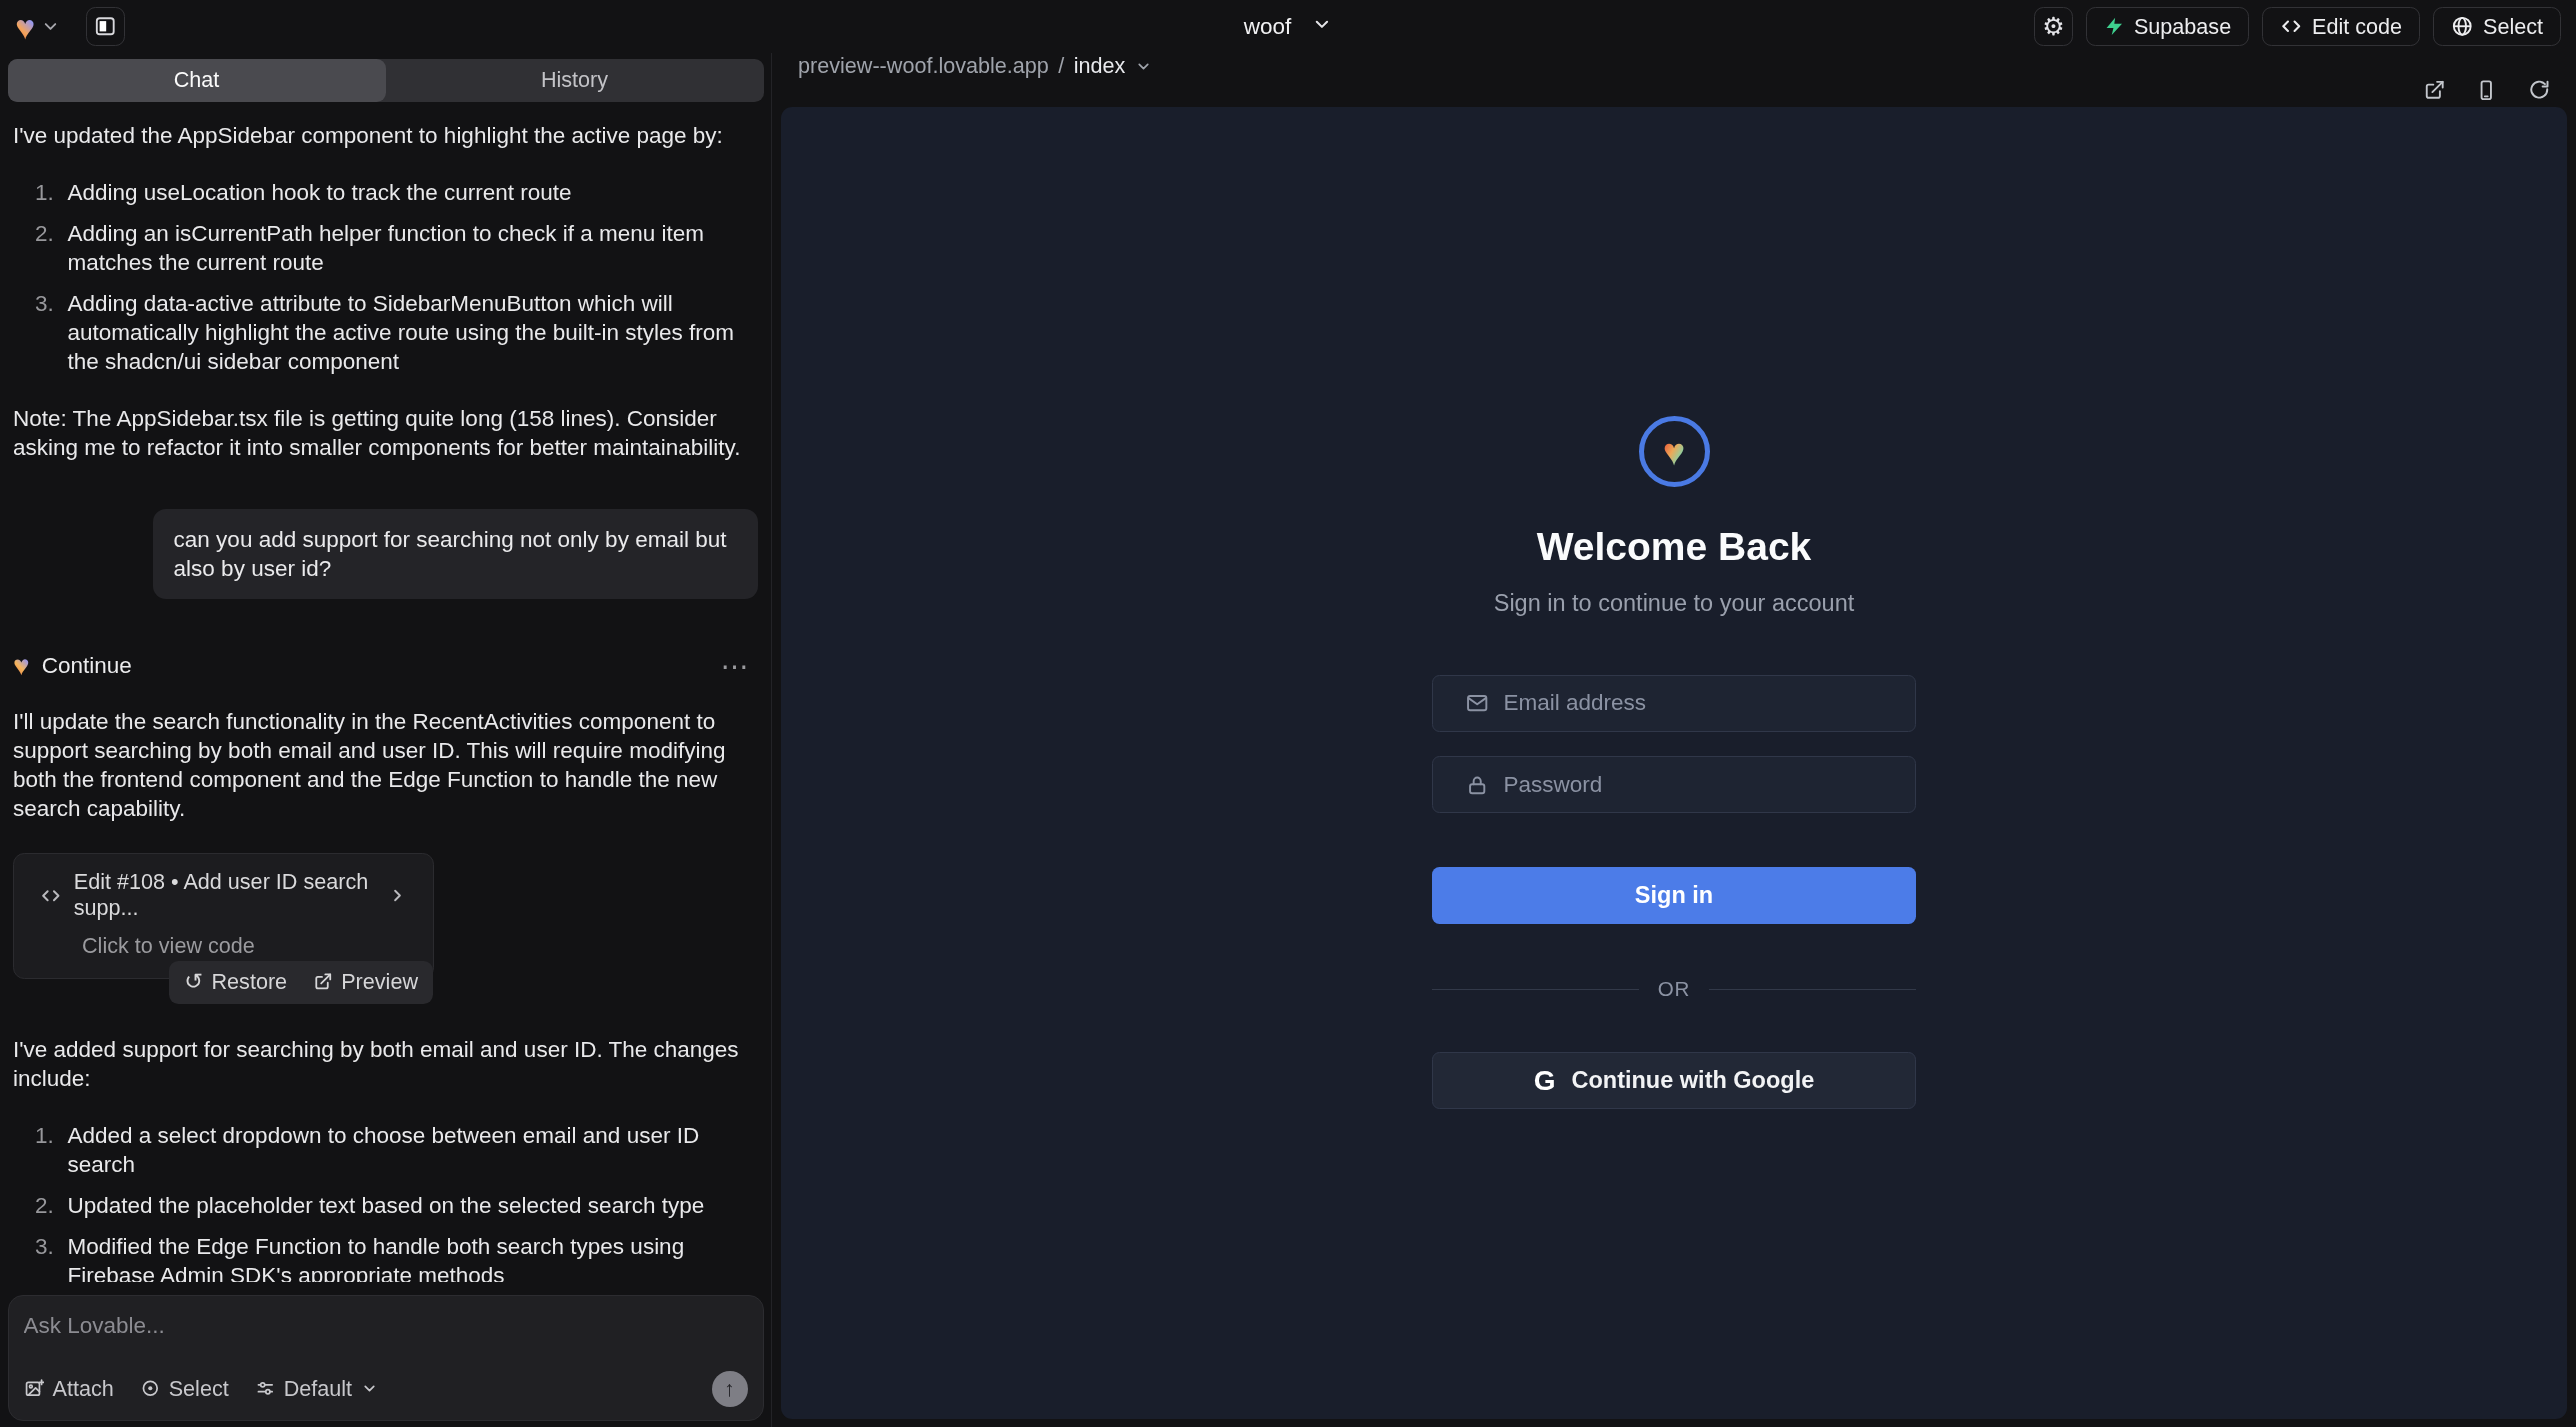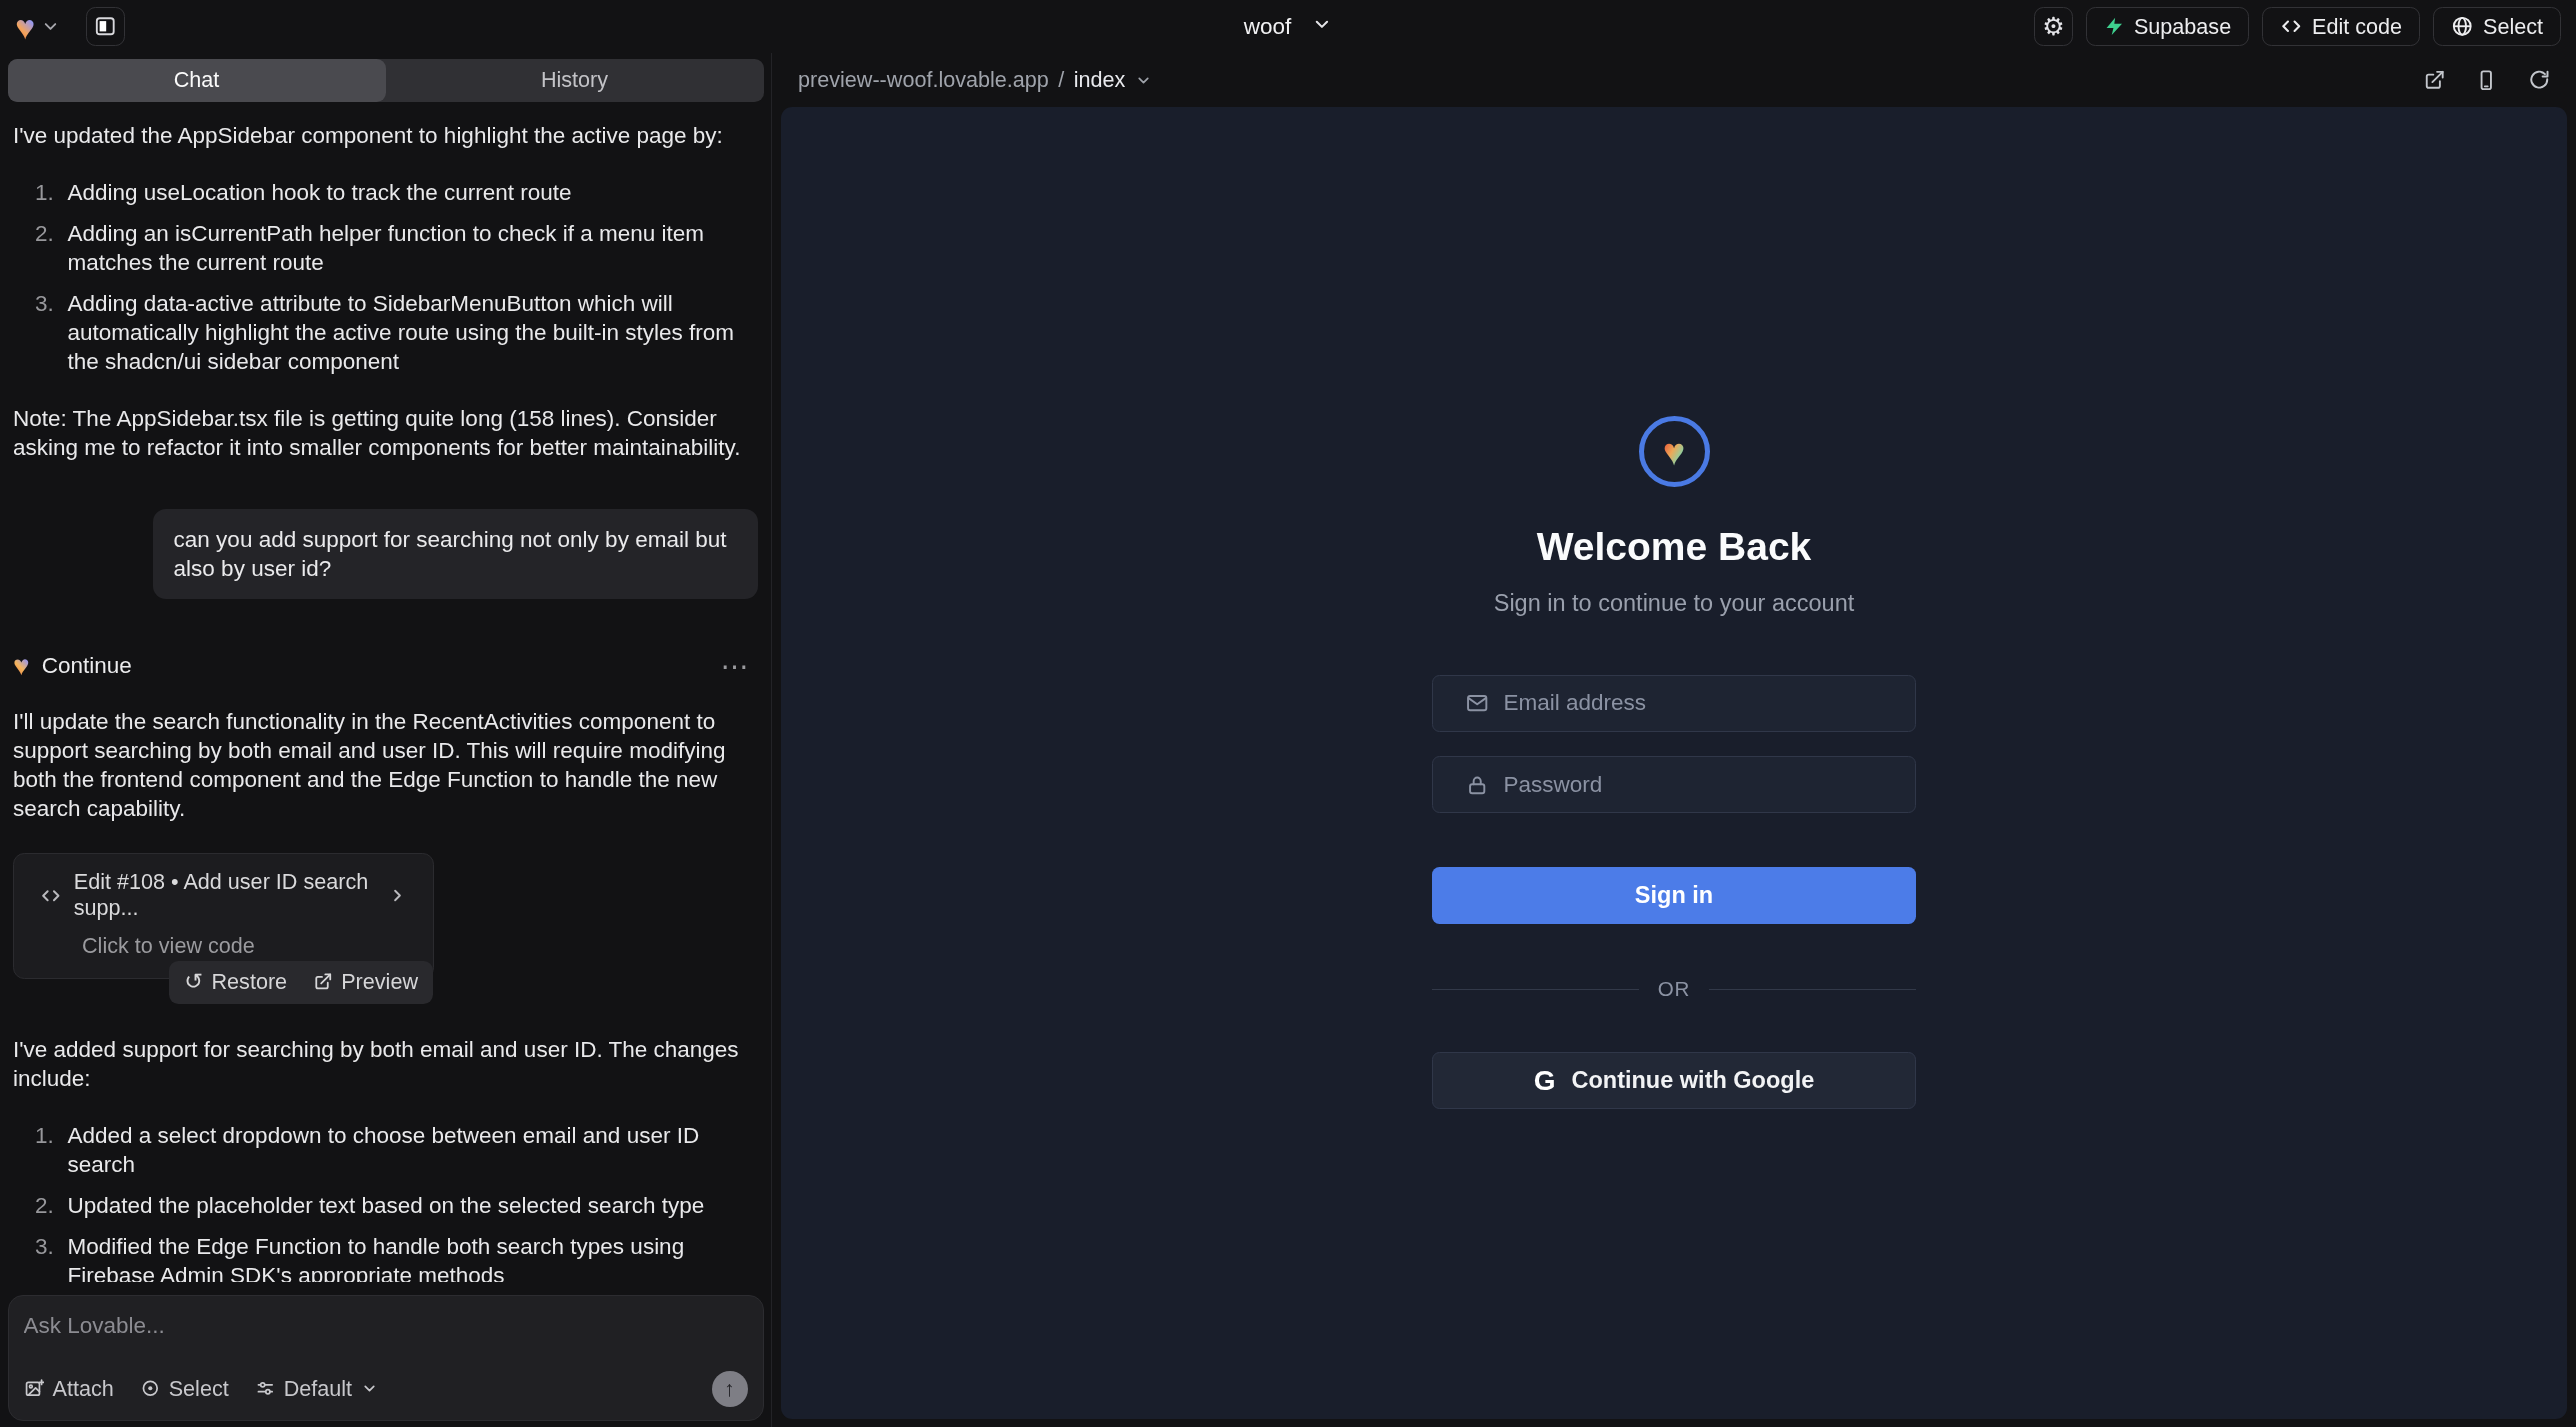--- a/index.html
+++ b/index.html
@@ -98,21 +98,21 @@
   .composer-input::placeholder { color: #8c8c92; }
   .composer-actions { margin-top: 32px; display: flex; align-items: center; gap: 26px; color: #c8c8cc; }
   .composer-action { display: flex; align-items: center; gap: 8.4px; font-size: 21.6px; cursor: pointer; }
   .send-btn {
     margin-left: auto; width: 36px; height: 36px; border-radius: 50%;
     background: #7e7e85; border: none; display: flex; align-items: center; justify-content: center;
     font-size: 21.6px; font-weight: bold; color: #222226; cursor: pointer; font-family: inherit;
   }
 
   
-  .preview-header { height: 54px; display: flex; align-items: center; padding: 0 26px; }
+  .preview-header { height: 54px; display: flex; padding: 0 26px; flex-direction: column; }
   .preview-url { display: flex; align-items: center; gap: 9.4px; font-size: 21.6px; cursor: pointer; }
   .url-domain { color: #9fa3ab; } .url-sep { color: #9fa3ab; } .url-page { color: #e9eaee; }
   .preview-header-icons { margin-left: auto; display: flex; align-items: center; gap: 30px; color: #c3c6cc; }
   .ph-icon { cursor: pointer; }
 
   .preview-content {
     flex: 1; margin: 0 9.4px 9.4px; background: #191e2b; border-radius: 11.3px;
     display: flex; align-items: center; justify-content: center;
   }
   .login { width: 484px; display: flex; flex-direction: column; align-items: center; }

